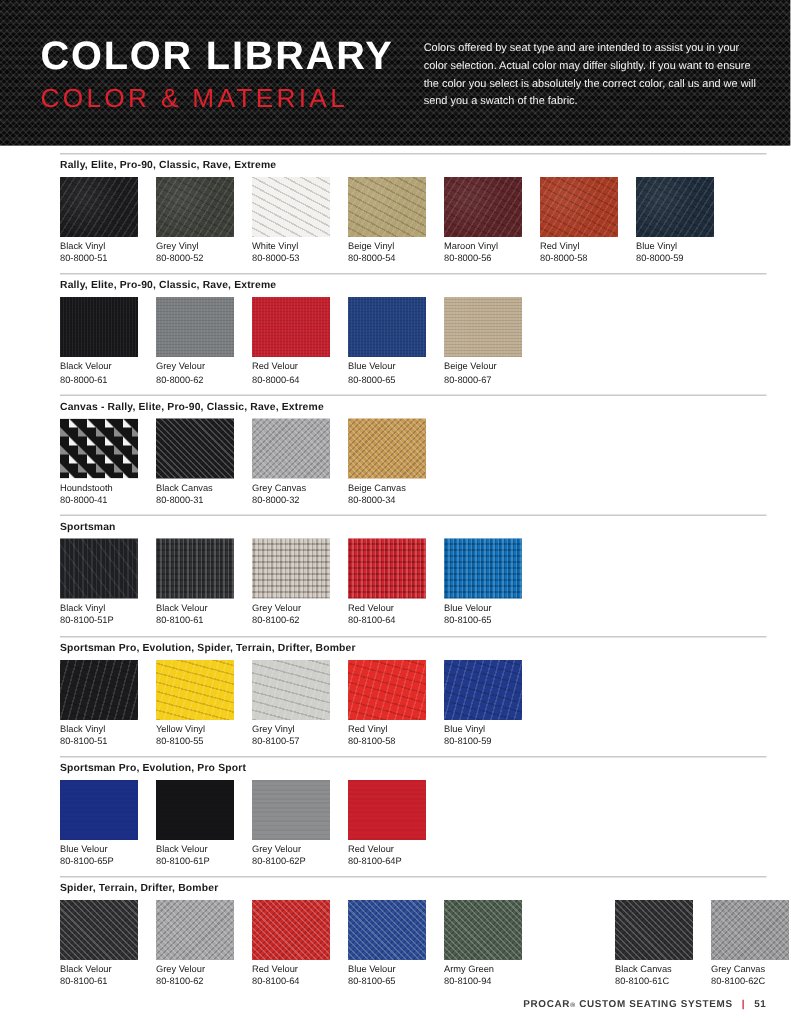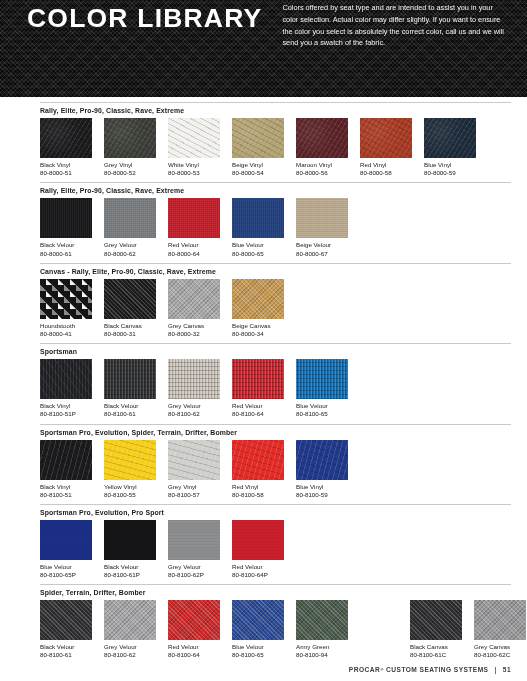--- a/index.html
+++ b/index.html
@@ -26,21 +26,21 @@
     background-image:
       repeating-linear-gradient(45deg,  rgba(255,255,255,0.085) 0 1px, transparent 1px 3px),
       repeating-linear-gradient(-45deg, rgba(255,255,255,0.085) 0 1px, transparent 1px 3px),
       repeating-linear-gradient(0deg, rgba(0,0,0,0.55) 0 3px, transparent 3px 6px);
     opacity: 0.95;
   }
   .header-inner {
     position: relative;
     display: flex;
     height: 100%;
-    align-items: flex-start;
+    align-items: center;
     padding: 0 18px 0 27px;
   }
   .titles { flex: 0 0 auto; padding-top: 4px; }
   .title-main {
     color: #ffffff;
     font-size: 26.5px;
     font-weight: 700;
     letter-spacing: 1.2px;
     line-height: 1.06;
     white-space: nowrap;
@@ -172,20 +172,21 @@
   .footer-reg { font-size: 4.4px; vertical-align: super; }
 </style>
 </head>
 <body>
 
 <div class="header">
   <div class="header-weave"></div>
   <div class="header-inner">
     <div class="titles">
       <div class="title-main">COLOR LIBRARY</div>
+      <div class="title-sub">COLOR &amp; MATERIAL</div>
     </div>
     <div class="header-note">Colors offered by seat type and are intended to assist you in your color selection. Actual color may differ slightly. If you want to ensure the color you select is absolutely the correct color, call us and we will send you a swatch of the fabric.</div>
   </div>
 </div>
 
 <div class="sheet" id="sheet">
     <div class="section">
       <div class="section-rule"></div>
       <div class="section-title">Rally, Elite, Pro-90, Classic, Rave, Extreme</div>
       <div class="swatch-row">

